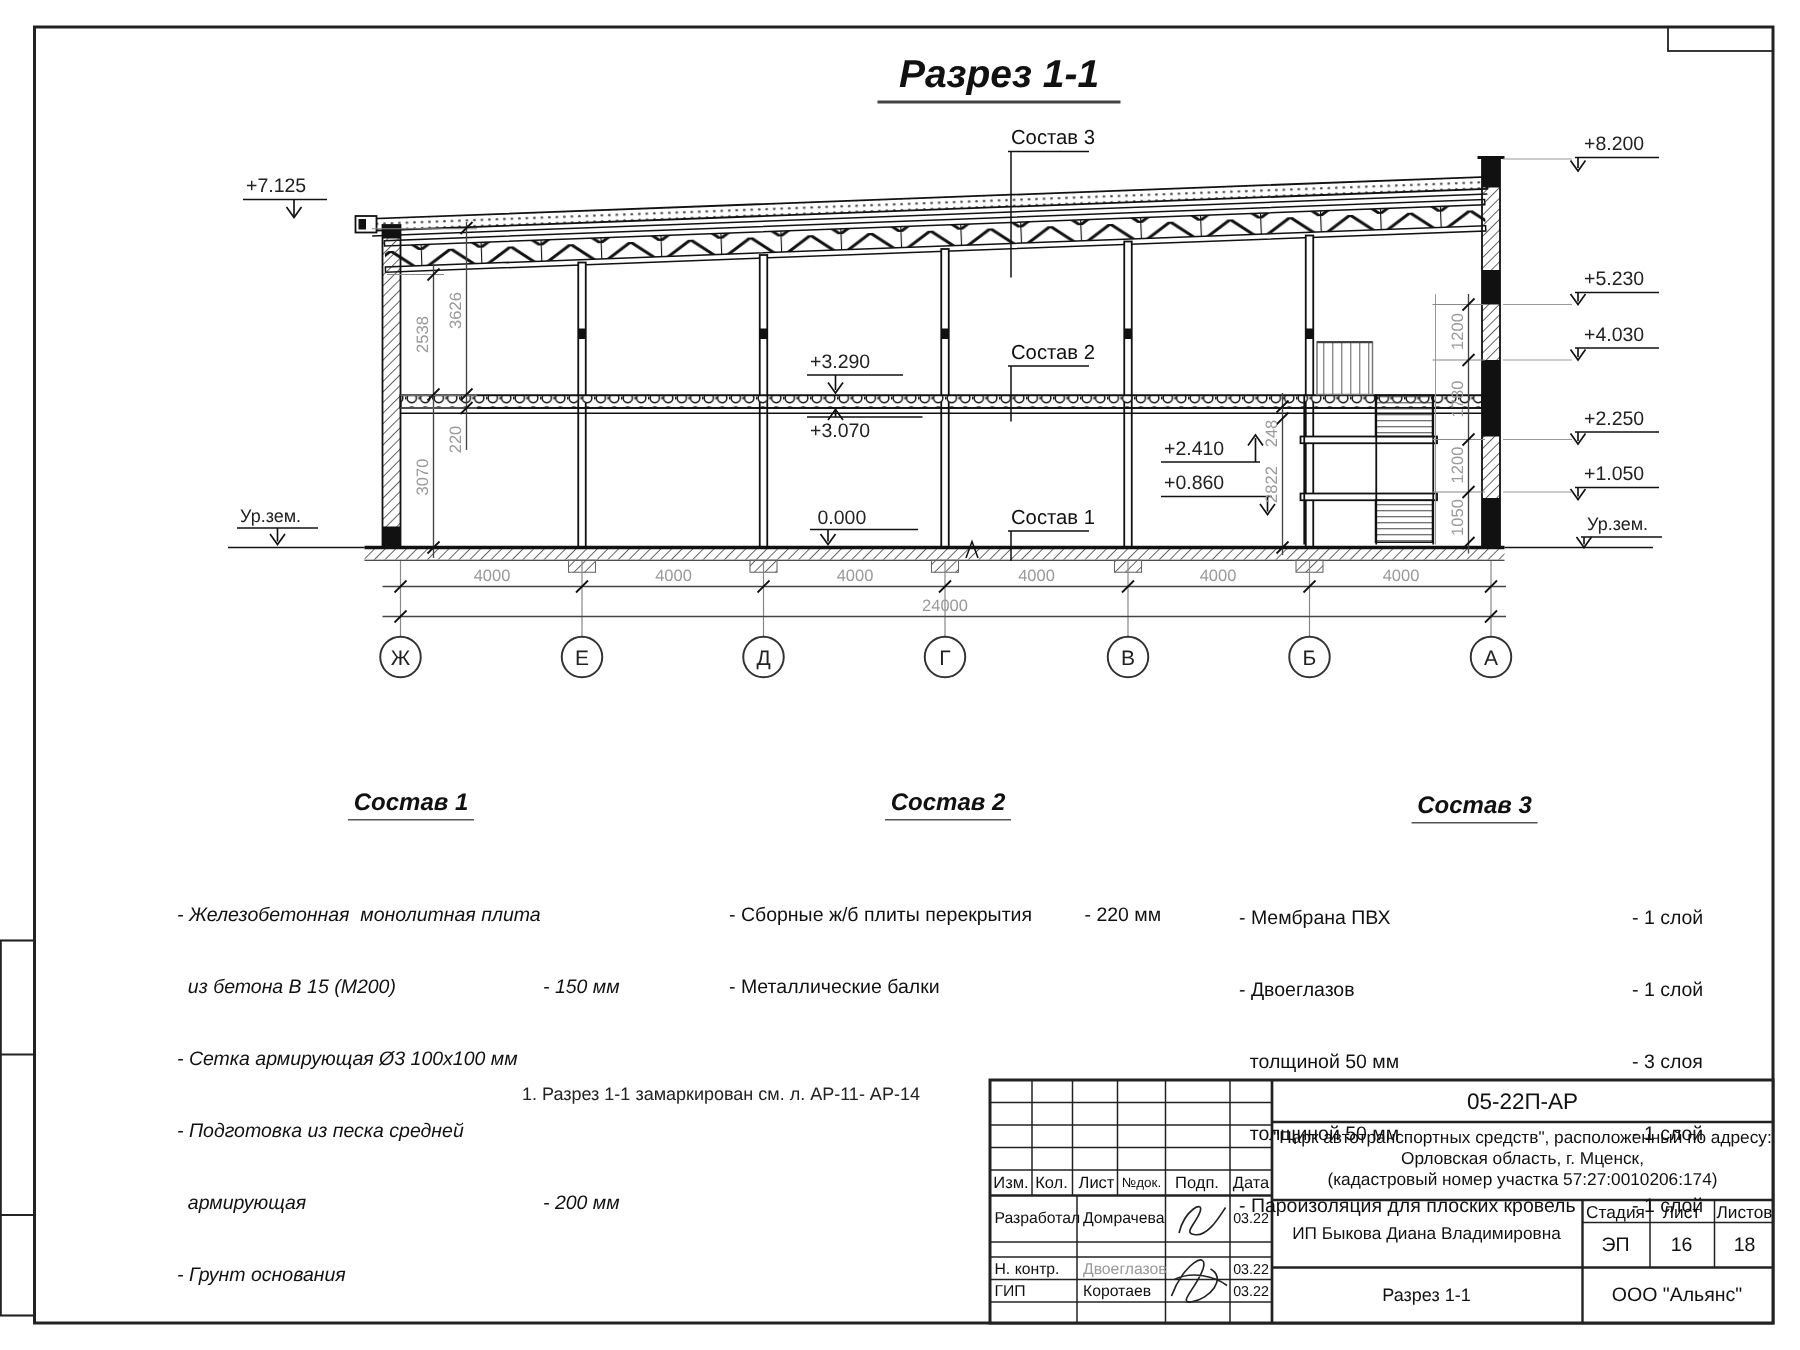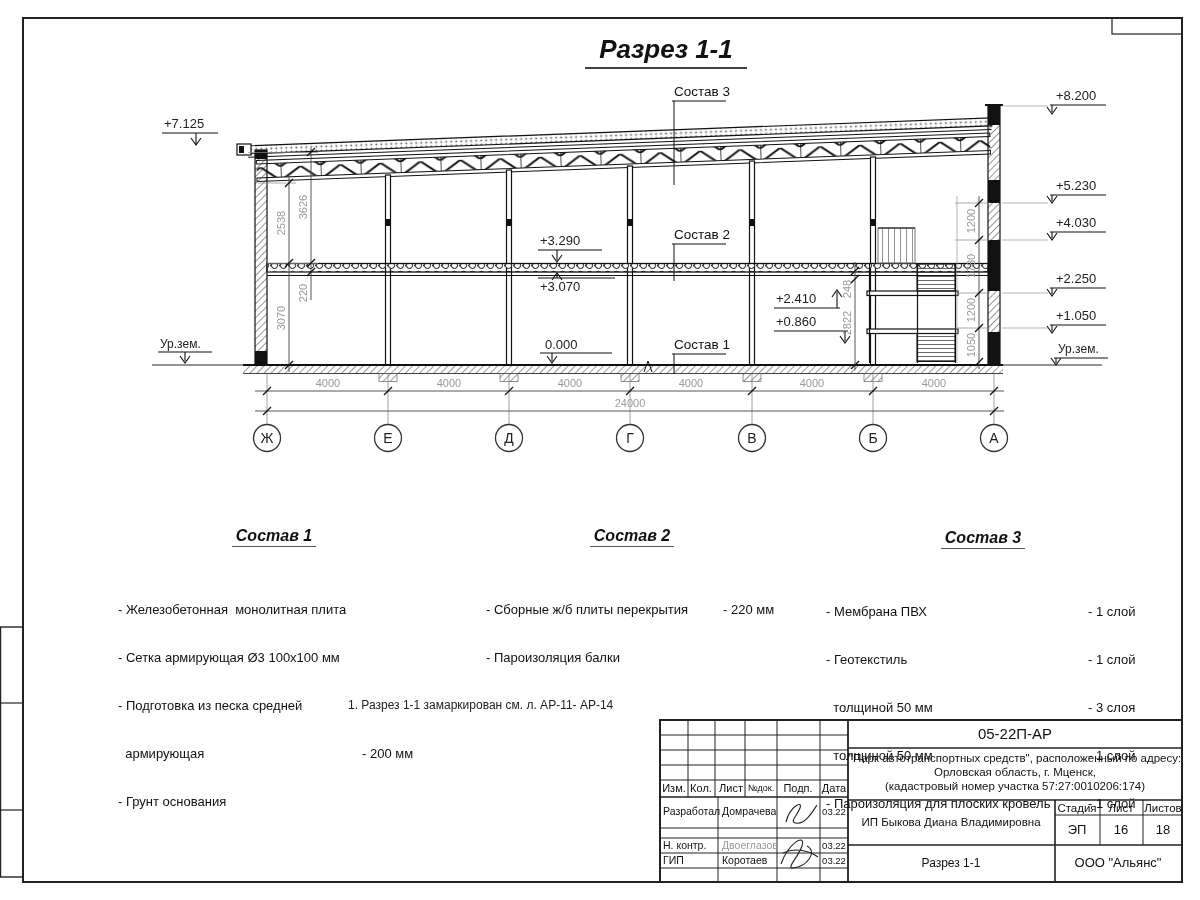--- a/index.html
+++ b/index.html
@@ -6,26 +6,26 @@
   body { width:1200px; height:900px; background:#ffffff; font-family:"Liberation Sans", sans-serif; color:#111; position:relative; overflow:hidden; }
   svg text { font-family:"Liberation Sans", sans-serif; }
   .abs { position:absolute; }
   #sheet-title { left:556px; top:34px; width:220px; text-align:center; font-size:26px; font-style:italic; font-weight:bold; }
   #sheet-title span { border-bottom:2px solid #444; padding:0 14px 3px 14px; }
   .comp { font-size:13px; line-height:16px; white-space:pre; }
   .comp .ctitle { text-align:center; font-size:16px; font-style:italic; font-weight:bold; margin-bottom:26px; }
   .comp .ctitle span { border-bottom:1.5px solid #555; padding:0 4px 2px 4px; }
   .cline { display:grid; }
   #comp1 { left:118px; top:496px; width:312px; }
-  #comp1 .cline { grid-template-columns:244px 68px; }
+  #comp1 .cline { grid-template-columns:244px 68px;font-style:italic; }
   #comp2 { left:486px; top:496px; width:292px; }
   #comp2 .cline { grid-template-columns:237px 55px; }
   #comp3 { left:826px; top:498px; width:314px; }
   #comp3 .cline { grid-template-columns:262px 52px; }
-  #note { left:348px; top:698px; font-size:12px; color:#222; }
+  #note { left:348px; top:722px; font-size:12px; color:#222; }
 </style>
 </head>
 <body>
 
 <svg class="abs" width="1200" height="900" viewBox="0 0 1200 900" style="left:0;top:0">
   <defs>
     <pattern id="hatch4" width="5" height="5" patternUnits="userSpaceOnUse" patternTransform="rotate(45)">
       <line x1="0" y1="0" x2="0" y2="5" stroke="#333" stroke-width="1"></line>
     </pattern>
     <pattern id="dots" width="5" height="4" patternUnits="userSpaceOnUse">
@@ -402,36 +402,37 @@
       <text x="1118" y="867" text-anchor="middle" font-size="13">ООО "Альянс"</text>
     </g>
   </g>
 </svg>
 
 <div id="sheet-title" class="abs"><span>Разрез 1-1</span></div>
 
 <div id="comp1" class="abs comp">
   <div class="ctitle"><span>Состав 1</span></div>
   <div class="cline"><span>- Железобетонная  монолитная плита</span><span></span></div>
+  <div class="cline"><span>  из бетона В 15 (М200)</span><span>- 150 мм</span></div>
   <div class="cline"><span>- Сетка армирующая Ø3 100х100 мм</span><span></span></div>
   <div class="cline"><span>- Подготовка из песка средней</span><span></span></div>
   <div class="cline"><span>  армирующая</span><span>- 200 мм</span></div>
   <div class="cline"><span>- Грунт основания</span><span></span></div>
 </div>
 
 <div id="comp2" class="abs comp">
   <div class="ctitle"><span>Состав 2</span></div>
   <div class="cline"><span>- Сборные ж/б плиты перекрытия</span><span>- 220 мм</span></div>
-  <div class="cline"><span>- Пароизоляция балки</span><span></span></div>
+  <div class="cline"><span>- Металлические балки</span><span></span></div>
 </div>
 
 <div id="comp3" class="abs comp">
   <div class="ctitle"><span>Состав 3</span></div>
   <div class="cline"><span>- Мембрана ПВХ</span><span>- 1 слой</span></div>
-  <div class="cline"><span>- Геотекстиль</span><span>- 1 слой</span></div>
+  <div class="cline"><span>- Двоеглазов</span><span>- 1 слой</span></div>
   <div class="cline"><span>  толщиной 50 мм</span><span>- 3 слоя</span></div>
   <div class="cline"><span>  толщиной 50 мм</span><span>- 1 слой</span></div>
   <div class="cline"><span>- Пароизоляция для плоских кровель</span><span>- 1 слой</span></div>
   
   
   
   
 </div>
 
 <div id="note" class="abs">1. Разрез 1-1 замаркирован см. л. АР-11- АР-14</div>

